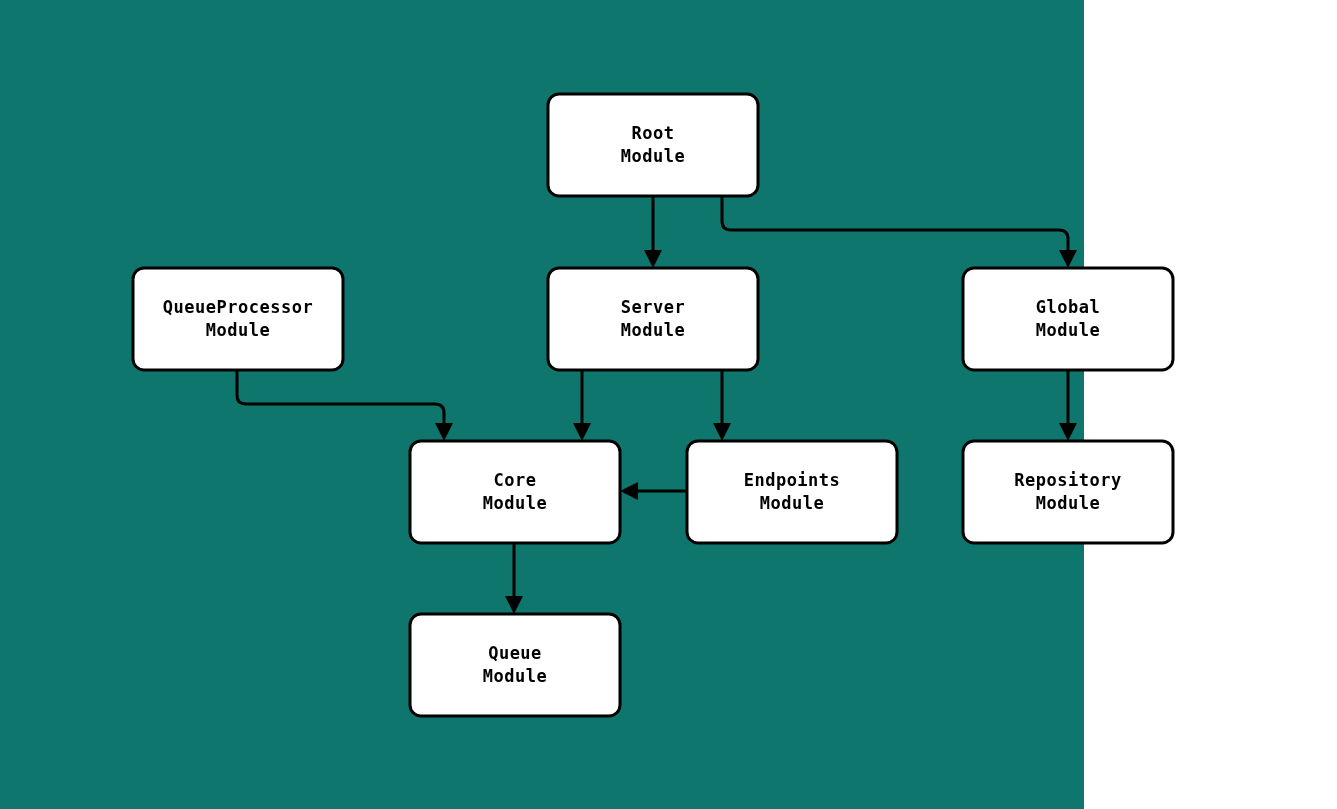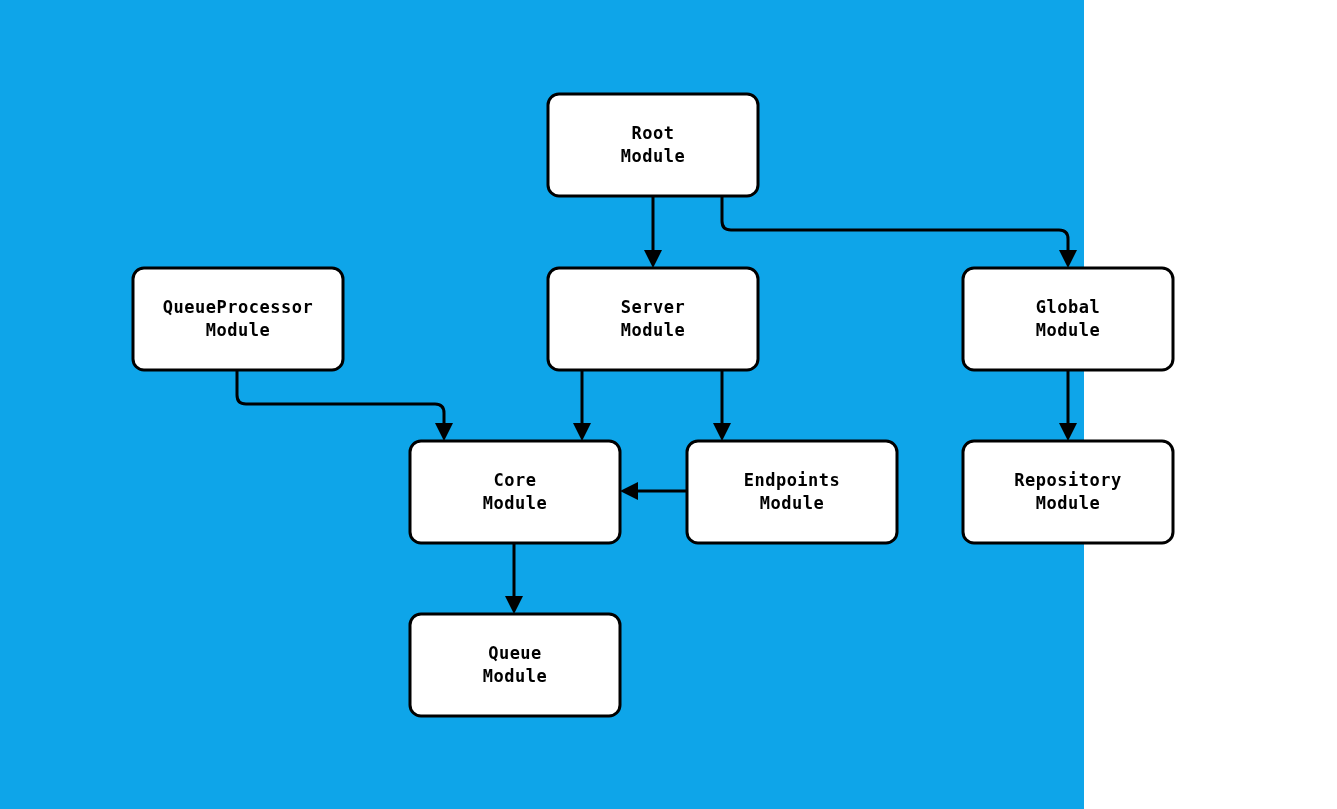--- a/index.html
+++ b/index.html
@@ -11,21 +11,21 @@
   body {
     width: 1337px;
     height: 809px;
     overflow: hidden;
     font-family: "DejaVu Sans Mono", "Liberation Mono", monospace;
   }
   #diagram-root {
     position: relative;
     width: 1084px;
     height: 809px;
-    background: #0ea5e9;
+    background: #0f766e;
   }
   svg.diagram-canvas {
     position: absolute;
     top: 0;
     left: 0;
     width: 1337px;
     height: 809px;
     display: block;
   }
   .node-box {

